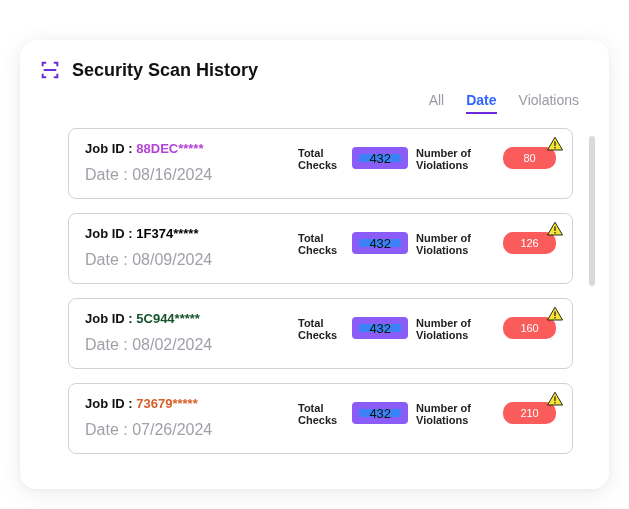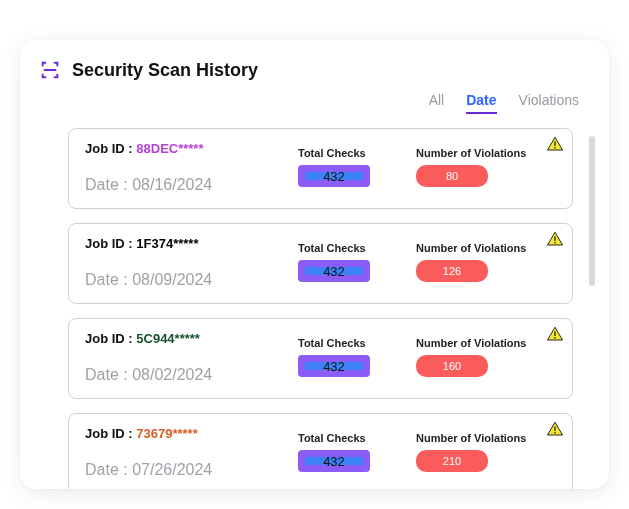--- a/index.html
+++ b/index.html
@@ -99,29 +99,29 @@
     position: relative;
     border: 1px solid #d0d0d8;
     border-radius: 8px;
     padding: 12px 16px 14px 16px;
     display: grid;
     grid-template-columns: 1fr 110px 140px;
     column-gap: 8px;
     align-items: start;
     background: #fff;
   }
-  .left-col { display: flex; flex-direction: column; gap: 20px; }
+  .left-col { display: flex; flex-direction: column; gap: 10px; }
   .jobid-line { font-size: 13px; font-weight: 700; color: #111; }
   .jobid-value { font-weight: 700; }
   .row0 .jobid-value { color: #b542d8; }
   .row1 .jobid-value { color: #000000; }
   .row2 .jobid-value { color: #14532d; }
   .row3 .jobid-value { color: #d85f28; }
   .date-line { font-size: 16px; color: #a0a0a8; }
-  .stat-col { display: flex; flex-direction: column; gap: 6px; align-items: flex-start; margin-top: 6px;}
+  .stat-col { display: flex; flex-direction: row; gap: 6px; align-items: flex-start; margin-top: 6px;}
   .stat-label { font-size: 11px; font-weight: 600; color: #222; }
   .checks-box {
     border: 7px solid #8b5cf6;
     border-radius: 4px;
     width: 72px;
     height: 22px;
     display: flex;
     align-items: center;
     justify-content: center;
     font-size: 13px;

